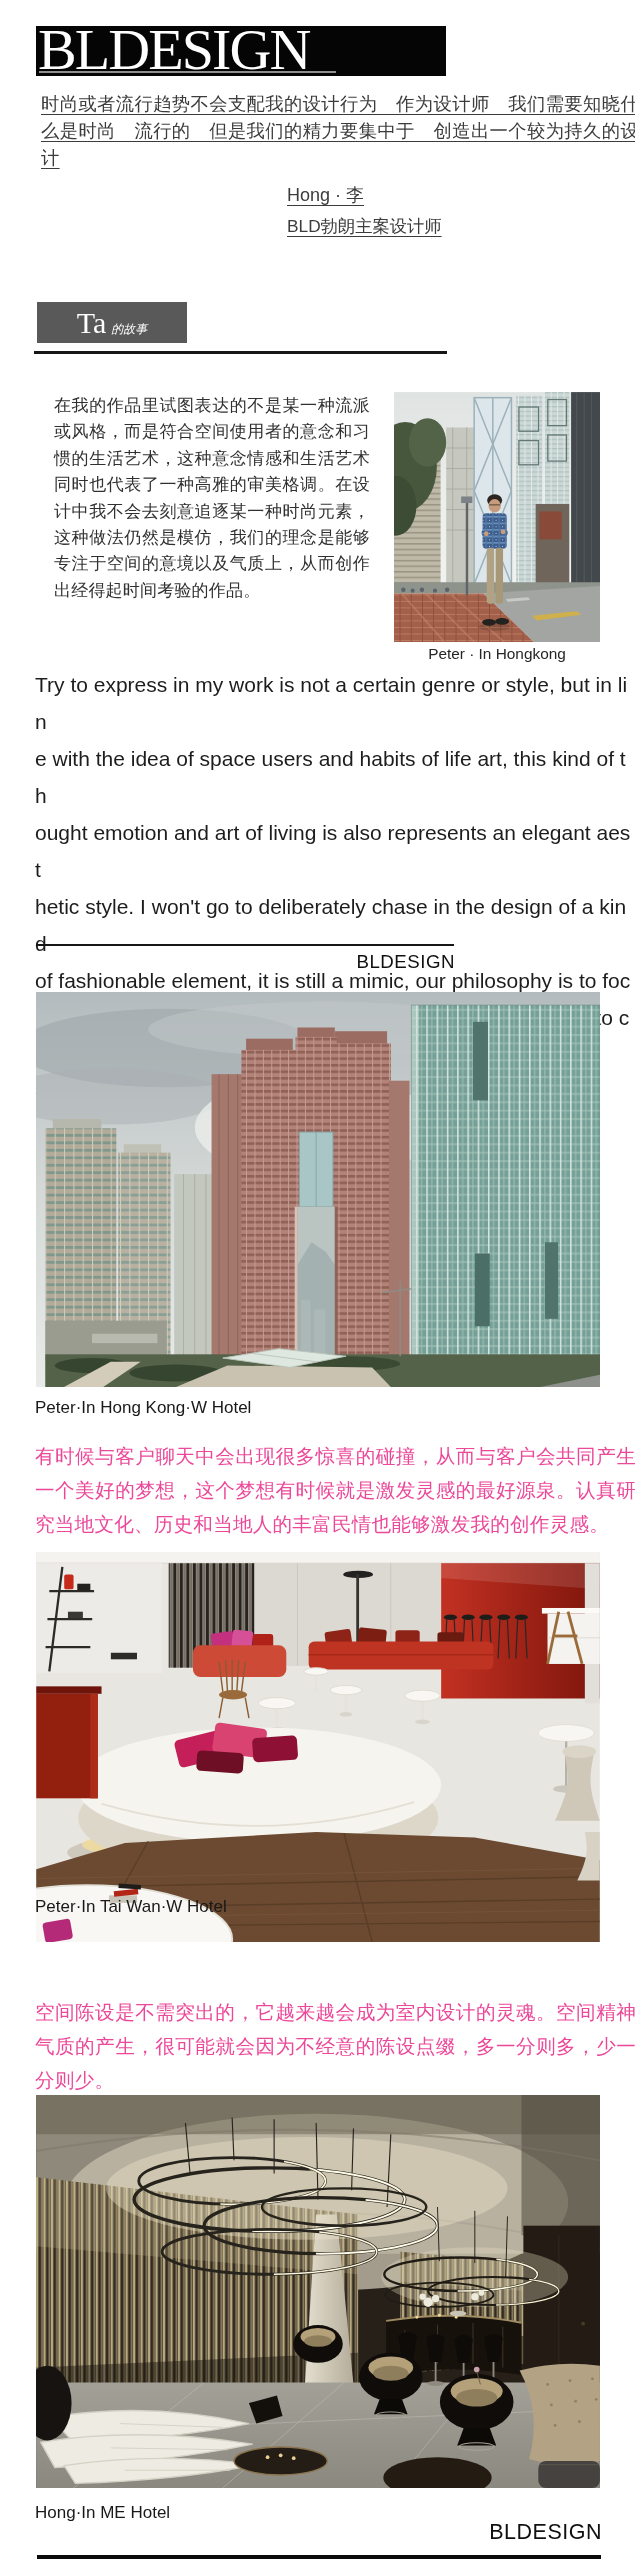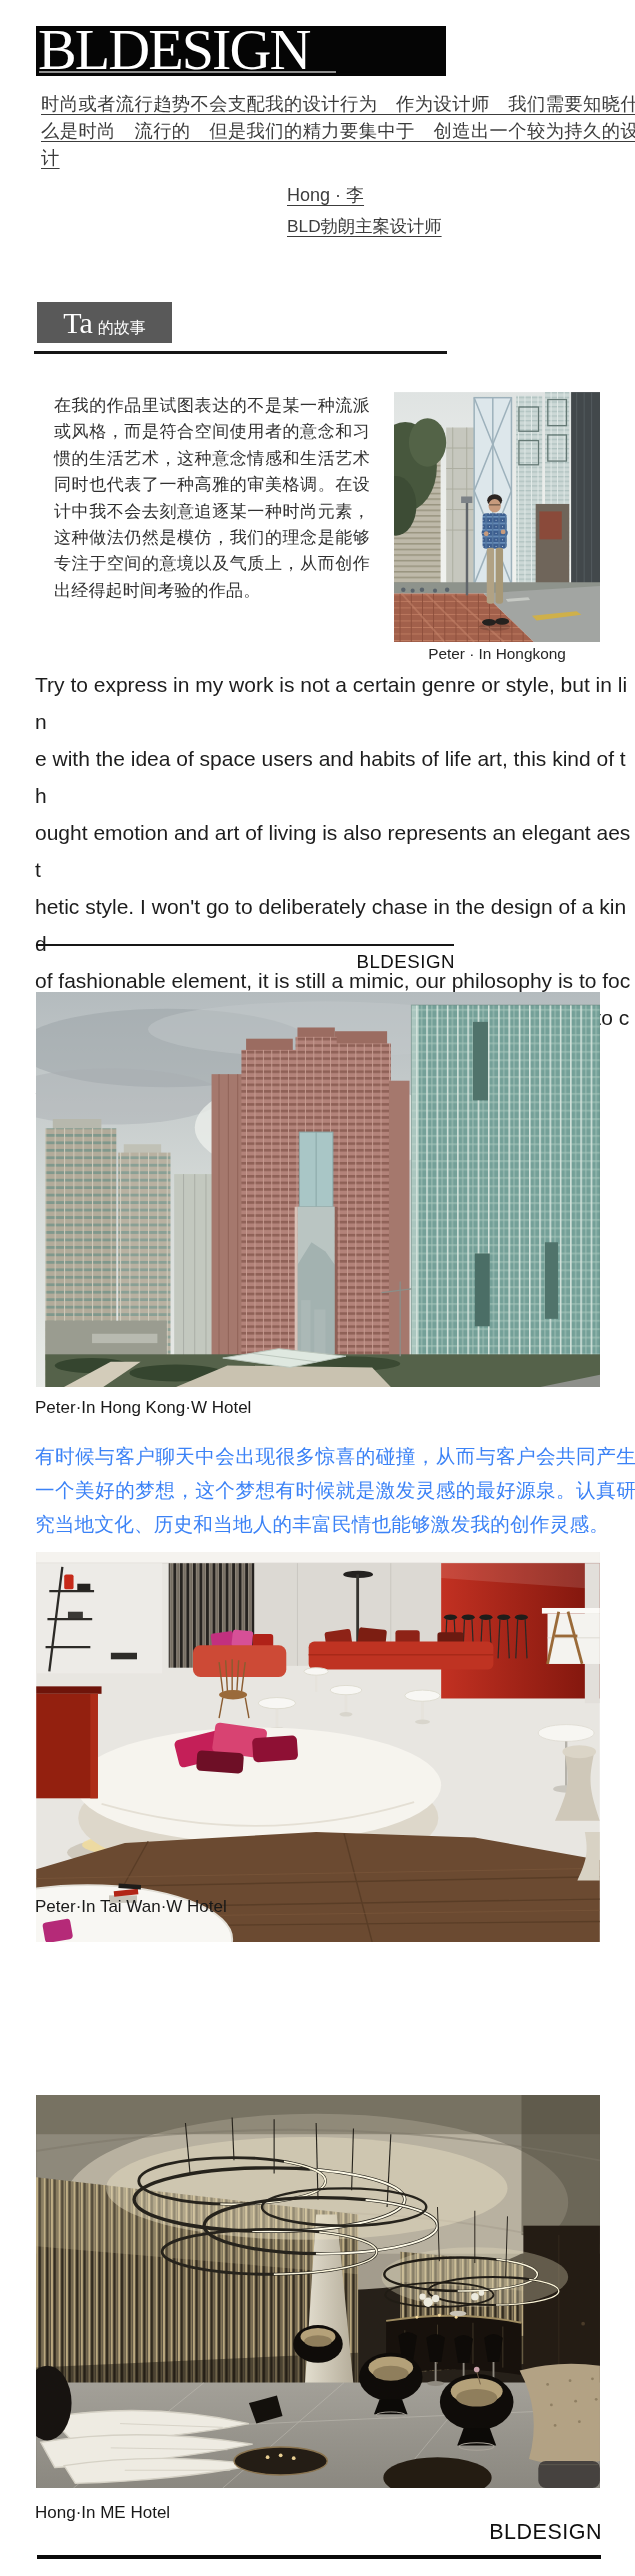--- a/index.html
+++ b/index.html
@@ -17,24 +17,24 @@
   .intro{position:absolute;left:37px;top:86px;width:598px;margin:4px;
          font-size:18.3px;line-height:27px;letter-spacing:0.3px;color:#3c3c3c;
          text-decoration:underline;text-underline-offset:3.7px;text-decoration-thickness:0.9px;
          text-align:justify;word-break:break-all;}
   .byline{position:absolute;left:287px;color:#3c3c3c;text-decoration:underline;
           text-underline-offset:3.7px;white-space:nowrap;}
   .byline-name{top:183px;font-size:18px;}
   .byline-role{top:214px;font-size:17.3px;}
 
   
-  .badge{position:absolute;left:37px;top:302px;width:135px;height:41px;background:#595959;
+  .badge{position:absolute;left:37px;top:302px;width:150px;height:41px;background:#595959;
          display:flex;align-items:baseline;justify-content:center;color:#fff;}
   .badge-latin{font-family:"Liberation Serif","DejaVu Serif",serif;font-size:30px;line-height:41px;}
-  .badge-cn{font-size:16px;line-height:41px;margin-left:5px;}
+  .badge-cn{font-size:12px;line-height:41px;margin-left:5px;font-style:italic;}
   .section-title{position:absolute;left:169px;top:309px;width:280px;text-align:right;
                  font-size:25px;line-height:30px;color:#121212;letter-spacing:0.5px;white-space:nowrap;}
   .rule{position:absolute;background:#161616;}
   .rule-header{left:34px;top:351px;width:413px;height:2.8px;}
   .rule-mid{left:36px;top:944px;width:418px;height:1.9px;}
   .rule-bottom{left:37px;top:2555px;width:564px;height:3.7px;background:#0a0a0a;}
 
   
   .profile-cn{position:absolute;left:54px;top:393px;width:316px;margin:0;
               font-size:17px;line-height:26.4px;letter-spacing:0.2px;color:#303030;
@@ -55,21 +55,21 @@
 
   
   .ph-hk{left:36px;top:992px;width:564px;height:395px;}
   .ph-w{left:36px;top:1552px;width:564px;height:390px;}
   .ph-me{left:36px;top:2095px;width:564px;height:393px;}
   .caption{position:absolute;left:35px;font-size:17px;color:#191919;white-space:nowrap;}
   .cap-1{top:1398px;}
   .cap-2{top:1897px;}
   .cap-3{top:2503px;}
   .cnp{position:absolute;left:35px;width:601px;margin:0;font-size:19.6px;line-height:34px;
-       letter-spacing:0.2px;color:#3b82f6;text-align:justify;word-break:break-all;}
+       letter-spacing:0.2px;color:#ec4899;text-align:justify;word-break:break-all;}
   .cnp-1{top:1439px;}
   .cnp-2{top:1995px;}
 </style>
 </head>
 <body>
 
 <div class="page">
 
   <div class="banner">
     <span class="logo">BLDESIGN</span>
@@ -480,20 +480,21 @@
             <rect x="88" y="356" width="24" height="5" fill="#1f1d1a"></rect>
           </g>
         </g>
       <g transform="rotate(-10 23 406)">
           <rect x="8" y="395" width="30" height="22" rx="4" fill="#b52a78"></rect>
         </g>
     </svg>
   </figure>
 
   <div class="caption cap-2">Peter·In Tai Wan·W Hotel</div>
+  <p class="cnp cnp-2">空间陈设是不需突出的，它越来越会成为室内设计的灵魂。空间精神气质的产生，很可能就会因为不经意的陈设点缀，多一分则多，少一分则少。</p>
 
   <figure class="ph ph-me">
     <svg width="564" height="393" viewBox="0 0 604 421">
       <defs>
         <pattern id="meSlat" width="8" height="10" patternUnits="userSpaceOnUse">
             <rect width="8" height="10" fill="#4a4234"></rect>
             <rect width="2.2" height="10" fill="#baa87f"></rect>
             <rect x="3.4" width="1.2" height="10" fill="#211b10"></rect>
             <rect x="5.6" width="1.6" height="10" fill="#8a7c5e"></rect>
           </pattern>

